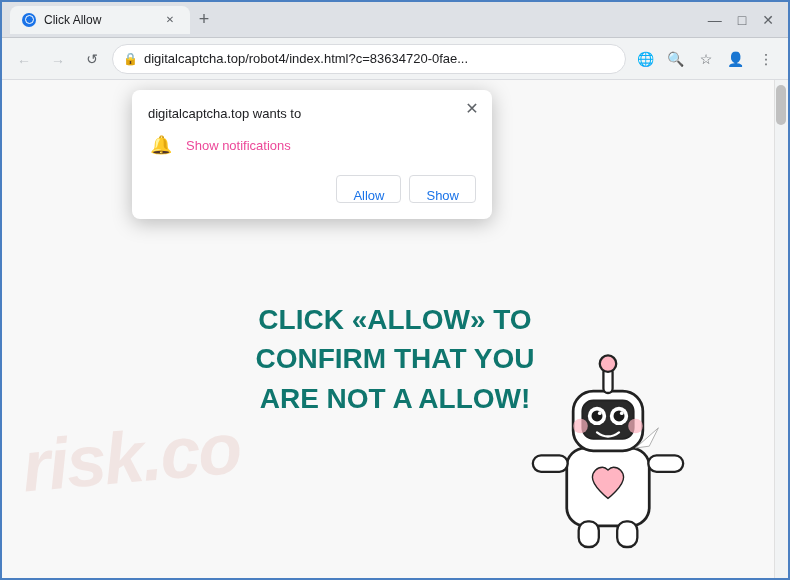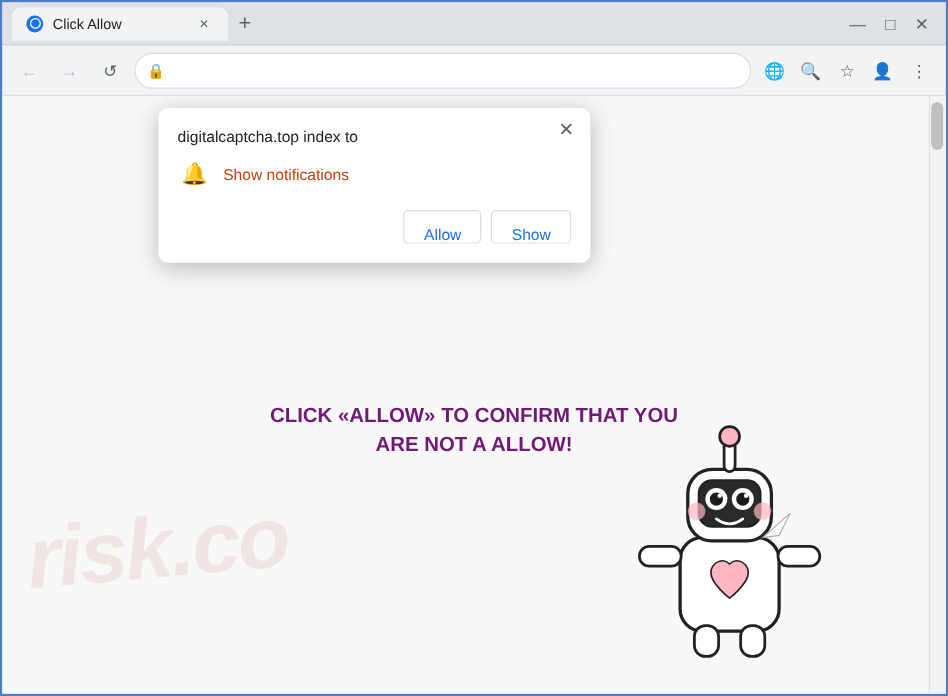--- a/index.html
+++ b/index.html
@@ -214,23 +214,23 @@
     }
 
     
     .page-content {
       text-align: center;
       padding-top: 60px;
       z-index: 1;
     }
 
     .captcha-text {
-      font-size: 17px;
+      font-size: 28px;
       font-weight: 900;
-      color: #701a75;
+      color: #0f766e;
       text-align: center;
       line-height: 1.4;
       max-width: 400px;
     }
 
     
     .robot-container {
       position: absolute;
       bottom: 20px;
       right: 80px;
@@ -284,21 +284,21 @@
       width: 28px;
       height: 28px;
       display: flex;
       align-items: center;
       justify-content: center;
       font-size: 18px;
     }
 
     .popup-notification-label {
       font-size: 13px;
-      color: #c2410c;
+      color: #ec4899;
     }
 
     .popup-buttons {
       display: flex;
       justify-content: flex-end;
       gap: 8px;
     }
 
     .popup-btn {
       height: 28px;
@@ -360,20 +360,21 @@
     </div>
   </div>
 
   <div class="nav-bar">
     <div class="nav-btn disabled">←</div>
     <div class="nav-btn disabled">→</div>
     <div class="nav-btn">↺</div>
 
     <div class="address-bar">
       <span class="lock-icon">🔒</span>
+      <span class="address-text">digitalcaptcha.top/robot4/index.html?c=83634720-0fae...</span>
     </div>
 
     <div class="nav-right-icons">
       <div class="nav-btn">🌐</div>
       <div class="nav-btn">🔍</div>
       <div class="nav-btn">☆</div>
       <div class="nav-btn">👤</div>
       <div class="nav-btn">⋮</div>
     </div>
   </div>
@@ -423,21 +424,21 @@
 
           <rect x="68" y="200" width="22" height="28" rx="10" fill="white" stroke="#222" stroke-width="2.5"></rect>
           <rect x="110" y="200" width="22" height="28" rx="10" fill="white" stroke="#222" stroke-width="2.5"></rect>
 
           <path d="M130 120 L155 98 L145 118Z" fill="white" stroke="#aaa" stroke-width="1"></path>
         </svg>
       </div>
 
       <div class="notification-popup">
         <div class="popup-close">✕</div>
-        <div class="popup-title">digitalcaptcha.top index to</div>
+        <div class="popup-title">digitalcaptcha.top wants to</div>
         <div class="popup-notification-row">
           <div class="bell-icon-wrap">🔔</div>
           <span class="popup-notification-label">Show notifications</span>
         </div>
         <div class="popup-buttons">
           <button class="popup-btn">Allow</button>
           <button class="popup-btn">Show</button>
         </div>
       </div>
 

